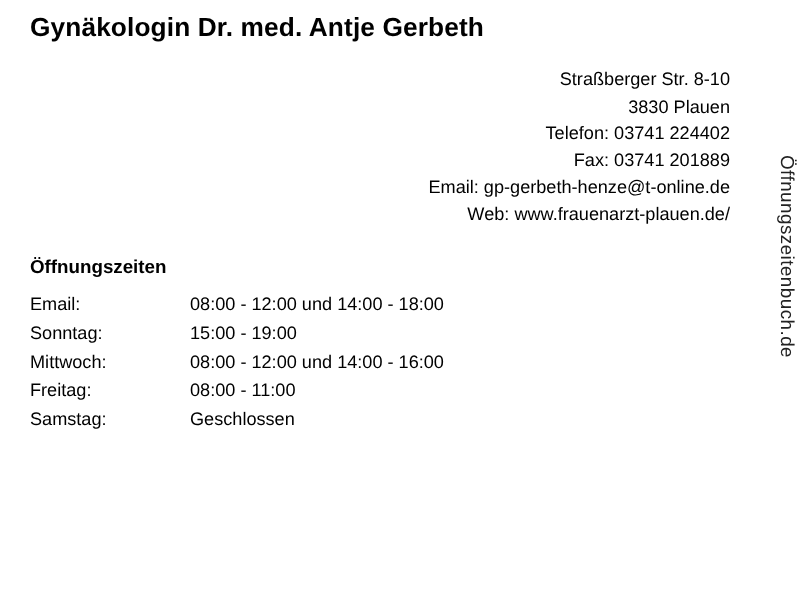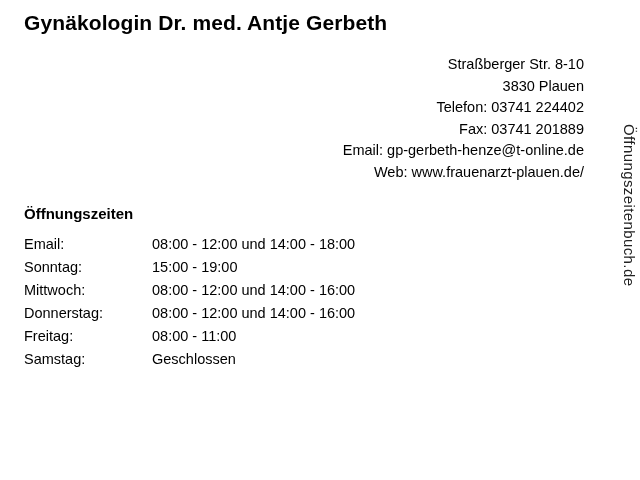--- a/index.html
+++ b/index.html
@@ -103,24 +103,20 @@
         </tr>
         <tr>
           <td class="day">Sonntag:</td>
           <td class="time">15:00 - 19:00</td>
         </tr>
         <tr>
           <td class="day">Mittwoch:</td>
           <td class="time">08:00 - 12:00 und 14:00 - 16:00</td>
         </tr>
         <tr>
-          <td class="day">Donnerstag:</td>
-          <td class="time">08:00 - 12:00 und 14:00 - 16:00</td>
-        </tr>
-        <tr>
           <td class="day">Freitag:</td>
           <td class="time">08:00 - 11:00</td>
         </tr>
         <tr>
           <td class="day">Samstag:</td>
           <td class="time">Geschlossen</td>
         </tr>
       </tbody>
     </table>
 

